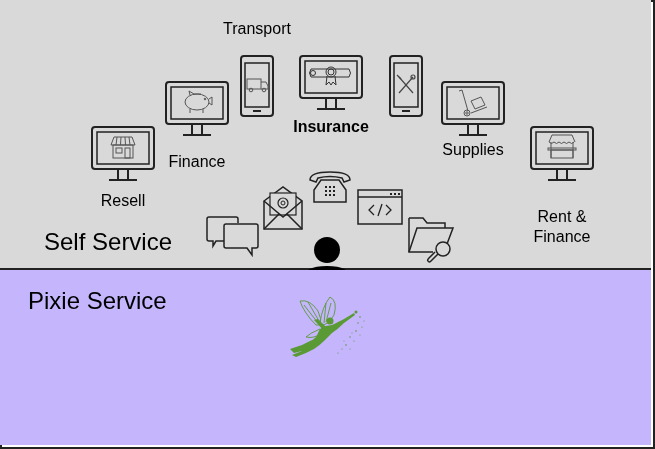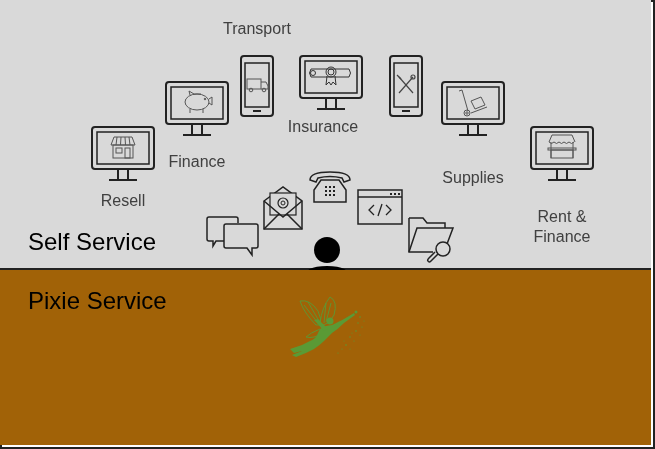--- a/index.html
+++ b/index.html
@@ -1,31 +1,31 @@
 <!DOCTYPE html>
 <html><head>
 <meta charset="utf-8">
 <style>
   html, body { margin:0; padding:0; background:#ffffff; }
   body { width:655px; height:449px; position:relative; overflow:hidden; font-family:"Liberation Sans", sans-serif; }
   #frame { position:absolute; left:0; top:0; width:651px; height:445px; border:2px solid #222; }
   #self { position:absolute; left:0; top:0; width:651px; height:268px; background:#d9d9d9; border-bottom:2px solid #222; }
-  #pixie { position:absolute; left:0; top:270px; width:651px; height:175px; background:#a16207; }
+  #pixie { position:absolute; left:0; top:270px; width:651px; height:175px; background:#c4b5fd; }
   .section-title { position:absolute; font-size:24px; color:#000; }
-  .label { position:absolute; font-size:16px; color:#404040; text-align:center; line-height:20px; white-space:nowrap; }
+  .label { position:absolute; font-size:16px; color:#000000; text-align:center; line-height:20px; white-space:nowrap; }
   .ic { position:absolute; }
   svg { display:block; overflow:visible; }
 </style>
 </head>
 <body>
 
 <div id="frame"></div>
 
 <div id="self">
-  <div class="section-title" style="left:28px;top:228px;">Self Service</div>
+  <div class="section-title" style="left:44px;top:228px;">Self Service</div>
 
   <div class="ic" style="left:91px;top:126px;">
     <svg width="64" height="56" viewBox="0 0 64 56">
       <rect x="1" y="1" width="62" height="42" rx="3" fill="none" stroke="#222" stroke-width="2"></rect>
       <rect x="6" y="6" width="52" height="32" fill="none" stroke="#222" stroke-width="1.5"></rect>
       <line x1="27" y1="43" x2="27" y2="53" stroke="#222" stroke-width="2"></line>
       <line x1="37" y1="43" x2="37" y2="53" stroke="#222" stroke-width="2"></line>
       <line x1="18" y1="54" x2="46" y2="54" stroke="#222" stroke-width="2"></line>
       <g fill="none" stroke="#555" stroke-width="1">
         <path d="M20 19 L23 11 L41 11 L44 19 Z"></path>
@@ -85,21 +85,21 @@
       <line x1="18" y1="54" x2="46" y2="54" stroke="#222" stroke-width="2"></line>
       <g fill="none" stroke="#333" stroke-width="1">
         <path d="M12 14 Q9 18 12 22 L50 22 Q53 18 50 14 Z"></path>
         <circle cx="14" cy="18" r="2.5"></circle>
         <circle cx="32" cy="17" r="5"></circle>
           <circle cx="32" cy="17" r="3"></circle>
         <path d="M28 21 L27 30 L30 27 L32 30 L34 27 L37 30 L36 21"></path>
       </g>
     </svg>
   </div>
-  <div class="label" style="left:278px;top:117px;width:90px;">Insurance</div>
+  <div class="label" style="left:286px;top:117px;width:90px;font-weight:bold;">Insurance</div>
 
   <div class="ic" style="left:389px;top:55px;">
     <svg width="34" height="62" viewBox="0 0 34 62">
       <rect x="1" y="1" width="32" height="60" rx="3" fill="none" stroke="#222" stroke-width="2"></rect>
       <rect x="5" y="8" width="24" height="44" fill="none" stroke="#222" stroke-width="1.5"></rect>
       <line x1="13" y1="56" x2="21" y2="56" stroke="#222" stroke-width="2"></line>
       <g fill="none" stroke="#444" stroke-width="1.2">
         <line x1="10" y1="22" x2="24" y2="38"></line>
         <line x1="24" y1="22" x2="10" y2="38"></line>
         <circle cx="24" cy="22" r="2"></circle>
@@ -117,21 +117,21 @@
       <line x1="18" y1="54" x2="46" y2="54" stroke="#222" stroke-width="2"></line>
       <g fill="none" stroke="#555" stroke-width="1">
         <path d="M18 10 L21 9 L27 30"></path>
         <circle cx="26" cy="32" r="3"></circle>
           <circle cx="26" cy="32" r="1.2"></circle>
         <path d="M30 20 L40 16 L44 24 L34 28 Z"></path>
         <line x1="30" y1="32" x2="46" y2="26"></line>
       </g>
     </svg>
   </div>
-  <div class="label" style="left:436px;top:140px;width:74px;margin-top:28px;">Supplies</div>
+  <div class="label" style="left:436px;top:140px;width:74px;">Supplies</div>
 
   <div class="ic" style="left:530px;top:126px;">
     <svg width="64" height="56" viewBox="0 0 64 56">
       <rect x="1" y="1" width="62" height="42" rx="3" fill="none" stroke="#222" stroke-width="2"></rect>
       <rect x="6" y="6" width="52" height="32" fill="none" stroke="#222" stroke-width="1.5"></rect>
       <line x1="27" y1="43" x2="27" y2="53" stroke="#222" stroke-width="2"></line>
       <line x1="37" y1="43" x2="37" y2="53" stroke="#222" stroke-width="2"></line>
       <line x1="18" y1="54" x2="46" y2="54" stroke="#222" stroke-width="2"></line>
       <g fill="none" stroke="#555" stroke-width="1">
         <path d="M19 16 L22 9 L42 9 L45 16"></path>

